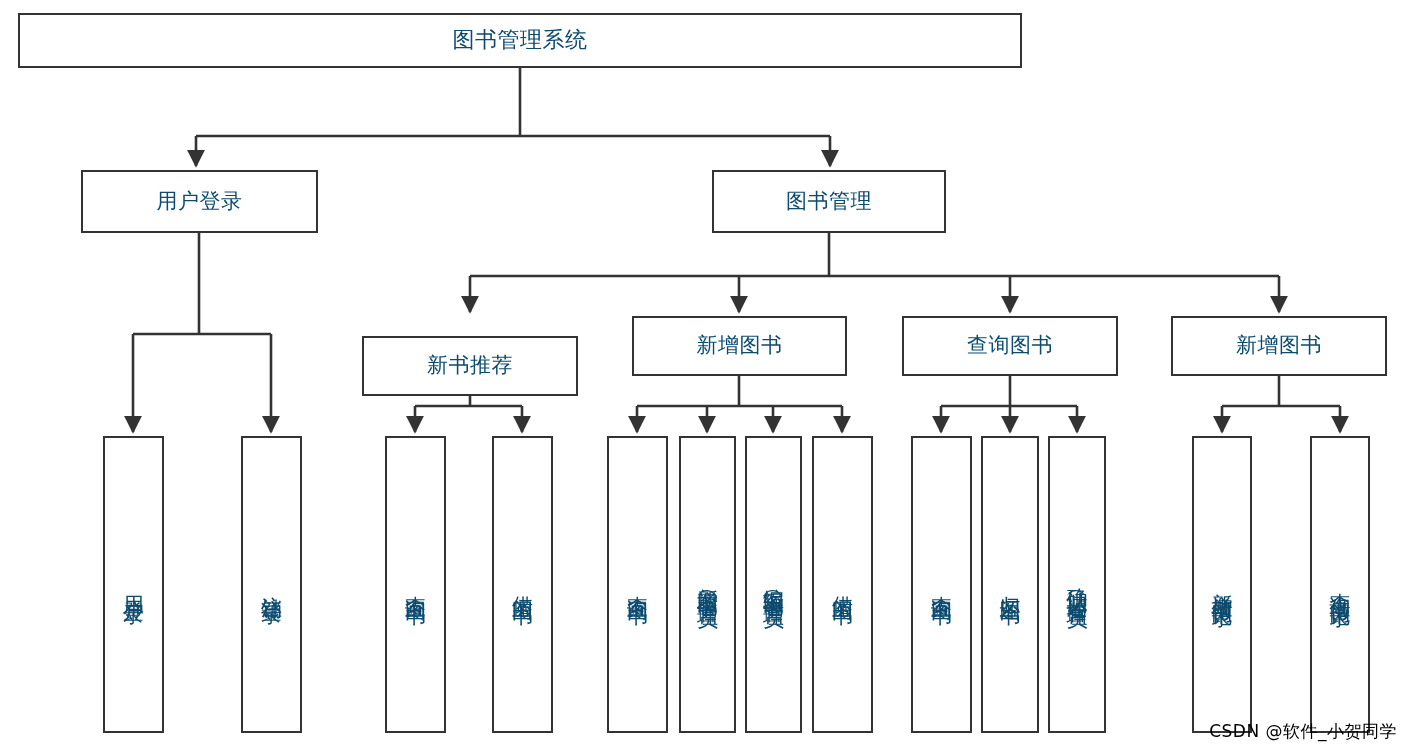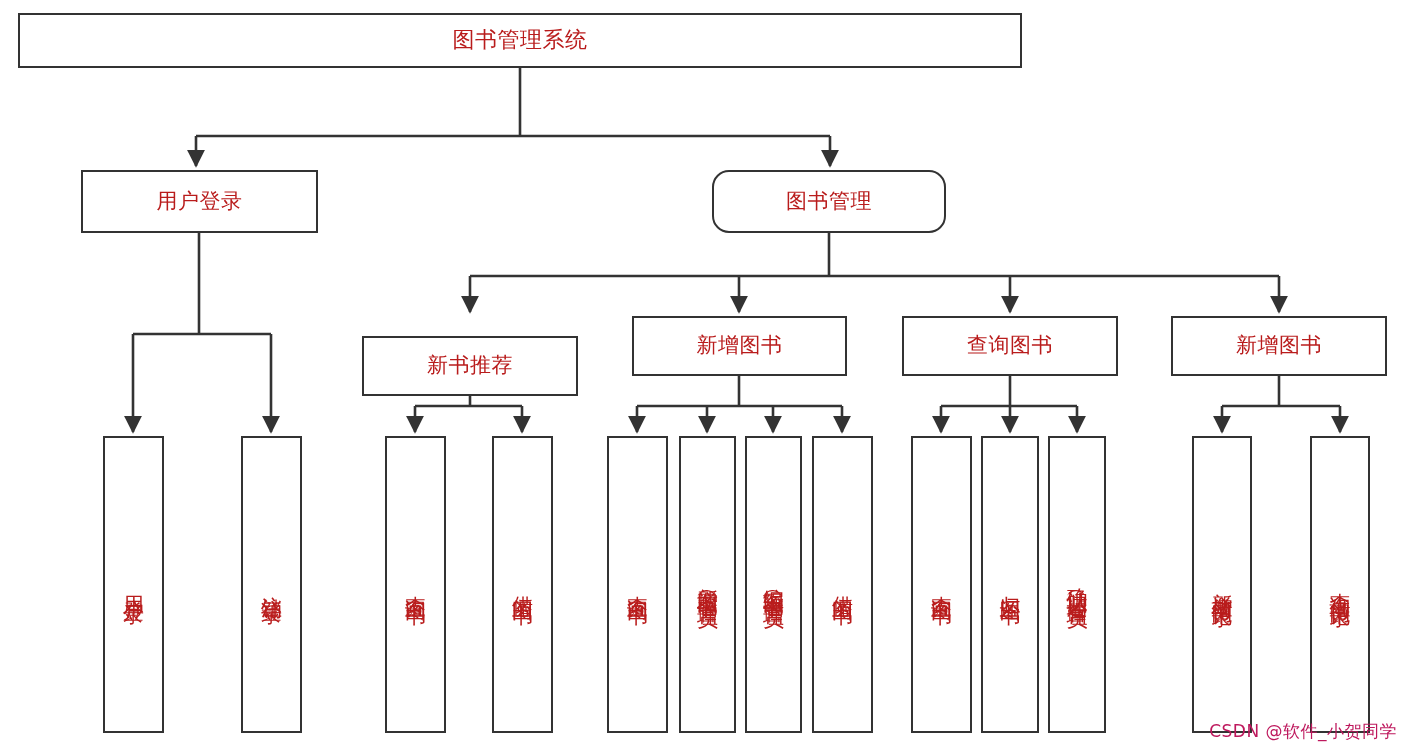--- a/index.html
+++ b/index.html
@@ -27,21 +27,21 @@
     pointer-events: none;
   }
   .node {
     position: absolute;
     box-sizing: border-box;
     border: 2.5px solid #333333;
     background: #ffffff;
     display: flex;
     align-items: center;
     justify-content: center;
-    color: #b91c1c;
+    color: #0c4a6e;
   }
   .node-h {
     font-size: 21px;
     letter-spacing: 0.5px;
     line-height: 1.2;
   }
   .node-v {
     font-size: 21px;
     writing-mode: vertical-rl;
     text-orientation: upright;
@@ -51,21 +51,21 @@
     align-items: center;
     justify-content: center;
     text-align: center;
   }
   .node-root  { font-size: 22px; }
   #watermark {
     position: absolute;
     right: 8px;
     bottom: 4px;
     font-size: 17px;
-    color: #be185d;
+    color: #000000;
     white-space: nowrap;
     letter-spacing: 0.5px;
     z-index: 5;
   }
 </style>
 </head>
 <body>
 
 <div id="diagram-root">
 
@@ -121,21 +121,21 @@
   </svg>
 
   <div class="node node-h node-root" style="left:18px; top:13px; width:1004px; height:55px;">
     <span>图书管理系统</span>
   </div>
 
   <div class="node node-h" style="left:81px; top:170px; width:237px; height:63px;">
     <span>用户登录</span>
   </div>
 
-  <div class="node node-h" style="left:712px; top:170px; width:234px; height:63px;border-radius:17px;">
+  <div class="node node-h" style="left:712px; top:170px; width:234px; height:63px;">
     <span>图书管理</span>
   </div>
 
   <div class="node node-h" style="left:362px; top:316px; width:216px; height:60px;margin-top:20px;">
     <span>新书推荐</span>
   </div>
 
   <div class="node node-h" style="left:632px; top:316px; width:215px; height:60px;">
     <span>新增图书</span>
   </div>

